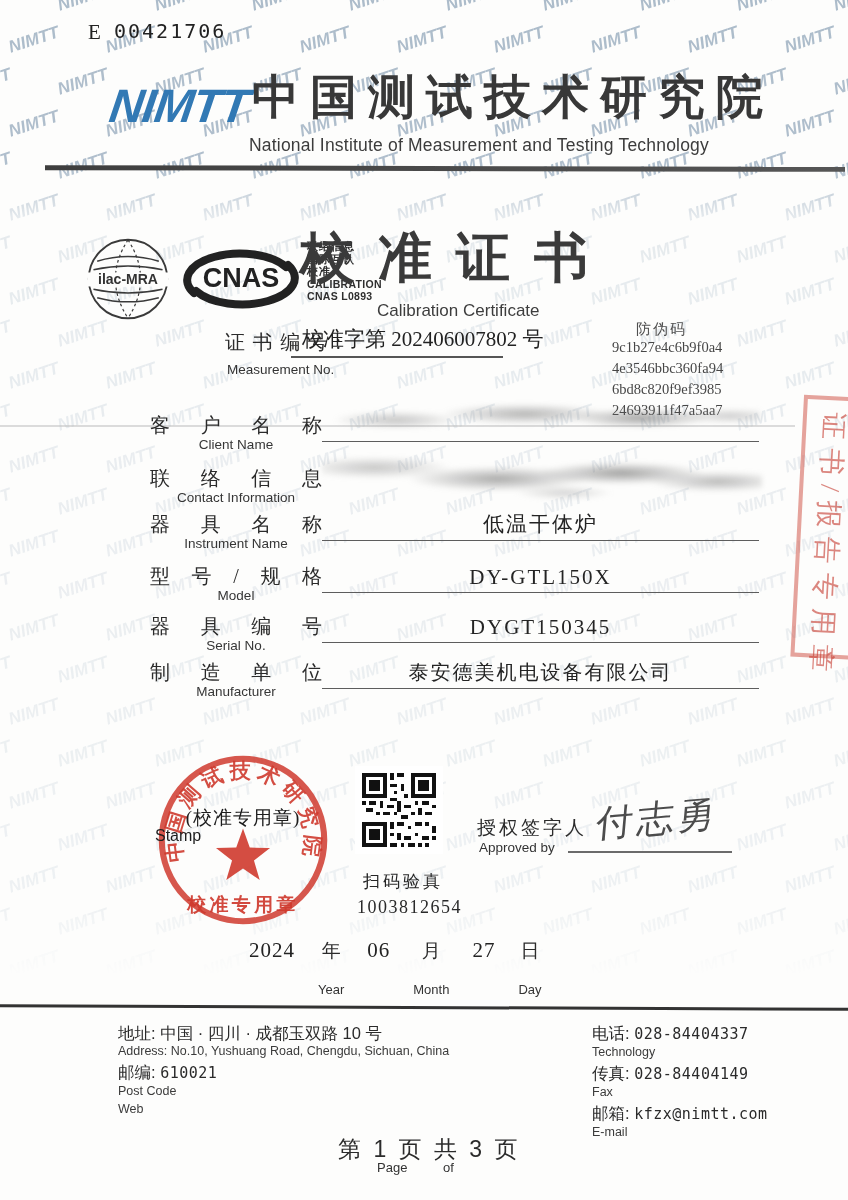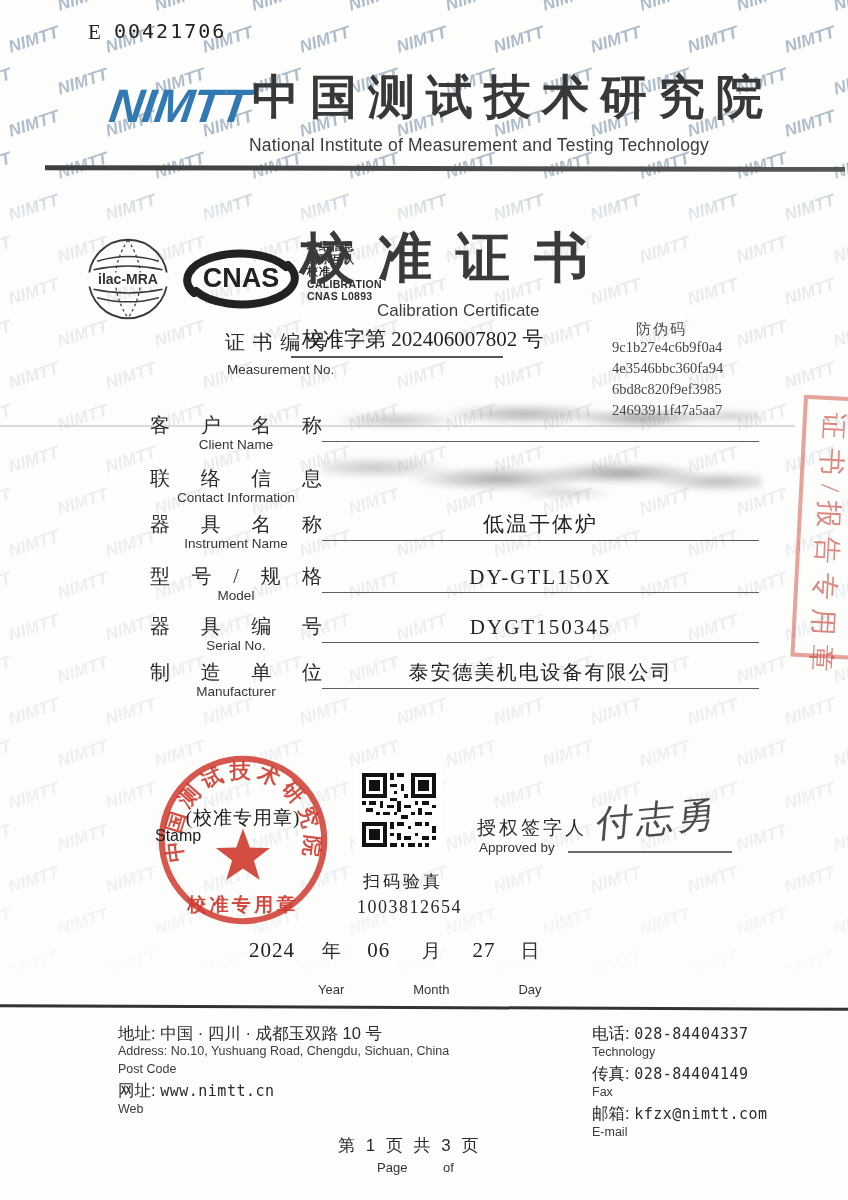--- a/index.html
+++ b/index.html
@@ -86,21 +86,21 @@
   .dunit .enu{font-size:13px;color:#333;margin-top:18px;}
 
   .fdiv{left:0;top:1006px;width:848px;height:2.5px;background:#333;transform:rotate(.25deg);}
   .fcol{position:absolute;top:1023px;}
   .fl{left:118px;width:450px;}
   .fr{left:592px;width:250px;}
   .fcn{font-size:16.5px;color:#2a2a2a;line-height:21px;white-space:nowrap;}
   .fen2{font-size:12.5px;color:#3b3b3b;line-height:15px;margin-bottom:3px;white-space:nowrap;}
   .fmono{font-family:"DejaVu Sans Mono",monospace;font-size:15px;letter-spacing:.5px;margin-top:27px;}
 
-  .pagecn{left:338px;top:1134px;font-size:17px;letter-spacing:3px;color:#2b2b2b;}
+  .pagecn{left:338px;top:1134px;font-size:23px;letter-spacing:3px;color:#2b2b2b;}
   .pageen{left:377px;top:1160px;font-size:13px;color:#333;}
   .ofen{left:443px;top:1160px;font-size:13px;color:#333;}
 
   .edge{left:866px;top:398px;width:262px;height:62px;border:4px solid rgba(206,73,60,.5);
         transform-origin:0 0;transform:rotate(93deg);box-sizing:border-box;
         font-family:"Liberation Serif",serif;font-size:27px;letter-spacing:9px;
         color:rgba(198,62,50,.62);padding:9px 12px;white-space:nowrap;}
 </style>
 </head>
 <body>
@@ -483,25 +483,25 @@
 </div>
 
 <div class="abs fdiv"></div>
 
 <div class="fcol fl">
   <div class="fcn">
     <span>地址:</span>
     <span>中国 · 四川 · 成都玉双路 10 号</span>
   </div>
   <div class="fen2">Address: No.10, Yushuang Road, Chengdu, Sichuan, China</div>
+  <div class="fcn">
+    <span>邮编:</span>
+    <span class="fmono">610021</span>
+  </div>
   <div class="fen2">Post Code</div>
-  <div class="fcn">
-    <span>网址:</span>
-    <span class="fmono">www.nimtt.cn</span>
-  </div>
   <div class="fen2">Web</div>
 </div>
 
 <div class="fcol fr">
   <div class="fcn">
     <span>电话:</span>
     <span class="fmono">028-84404337</span>
   </div>
   <div class="fen2">Technology</div>
   <div class="fcn">

